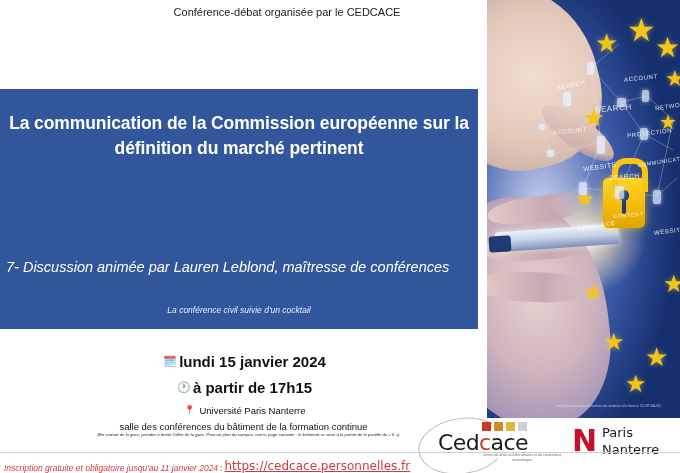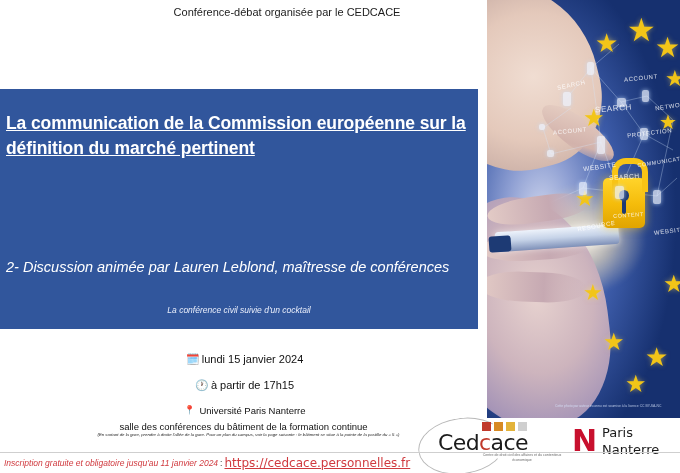--- a/index.html
+++ b/index.html
@@ -144,26 +144,26 @@
 
   
   .blue {
     position: absolute;
     left: 0px; top: 89px;
     width: 478px; height: 240px;
     background: #31569c;
   }
   .blue .title {
     position: absolute; left: 6px; top: 22px; width: 466px;
+    text-align: center;
     color: #ffffff;
     font-weight: bold;
     font-size: 17.5px;
     line-height: 1.45;
     letter-spacing: -.1px;
-    text-decoration: underline;
   }
   .blue .item1 {
     position: absolute; left: 6px; top: 96px; width: 462px;
     color: #ffffff; font-style: italic; font-size: 14.5px;
     line-height: 1.48; text-align: left;
   }
   .blue .item2 {
     position: absolute; left: 6px; top: 168px; width: 462px;
     color: #ffffff; font-style: italic; font-size: 14.5px;
     line-height: 1.48; text-align: left;
@@ -174,21 +174,21 @@
     color: #e9eefb; font-style: italic; font-size: 8.5px;
   }
 
   
   .info { position: absolute; left: 0; top: 333px; width: 487px; }
   .row { display: flex; align-items: center; justify-content: center; }
   .row .ico {
     width: 18px; text-align: center;
     font-size: 11px; line-height: 1;
   }
-  .row .txt { font-weight: normal; font-size: 11px; color: #111; }
+  .row .txt { font-weight: bold; font-size: 15px; color: #111; }
 
   .row-date  { position: absolute; left: 0; top: 20px; width: 487px; }
   .row-time  { position: absolute; left: 0; top: 46px; width: 487px; }
   .row-place { position: absolute; left: 0; top: 72px; width: 487px; }
   .row-place .txt { font-weight: normal; font-size: 9.5px; }
   .row-place .ico { font-size: 9px; color: #d0393e; }
 
   .salle {
     position: absolute; left: 0; top: 88px; width: 487px;
     text-align: center; font-size: 9.5px; color: #111;
@@ -241,21 +241,21 @@
     position: absolute; left: 30px; top: 0px;
     font-size: 13px; color: #1b1b1b; line-height: 1.32;
     font-family: "DejaVu Sans", sans-serif;
   }
 
   
   .reg {
     position: absolute; left: 0; top: 452px;
     width: 680px; height: 21px;
     border-top: 1px solid #cfcfcf;
-    display: flex; align-items: center;
+    display: flex; align-items: flex-end;
   }
   .reg .pre {
     font-size: 8.5px; font-style: italic; color: #d0393e;
     margin-left: 4px;
   }
   .reg .sep { font-size: 8.5px; color: #333; margin: 0 2px; }
   .reg .url {
     font-size: 12px; color: #d0393e;
     text-decoration: underline;
     font-family: "DejaVu Sans", sans-serif;
@@ -263,21 +263,21 @@
 </style>
 </head>
 <body>
 
 <div id="poster">
 
   <div class="hdr-line1">Conférence-débat organisée par le CEDCACE</div>
 
   <div class="blue">
     <div class="title">La communication de la Commission européenne sur la définition du marché pertinent</div>
-    <div class="item2">2- Discussion animée par Lauren Leblond, maîtresse de conférences</div>
+    <div class="item2">7- Discussion animée par Lauren Leblond, maîtresse de conférences</div>
     <div class="cocktail">La conférence civil suivie d'un cocktail</div>
   </div>
 
   <div class="photo">
     <div class="hand-upper"></div>
     <div class="finger1"></div>
     <div class="glow"></div>
     <svg class="net" viewBox="0 0 193 418">
       <g stroke="rgba(215,232,255,.45)" stroke-width="0.7" fill="none">
         <path d="M104 68 L134 102 L160 96 L186 120"></path>

